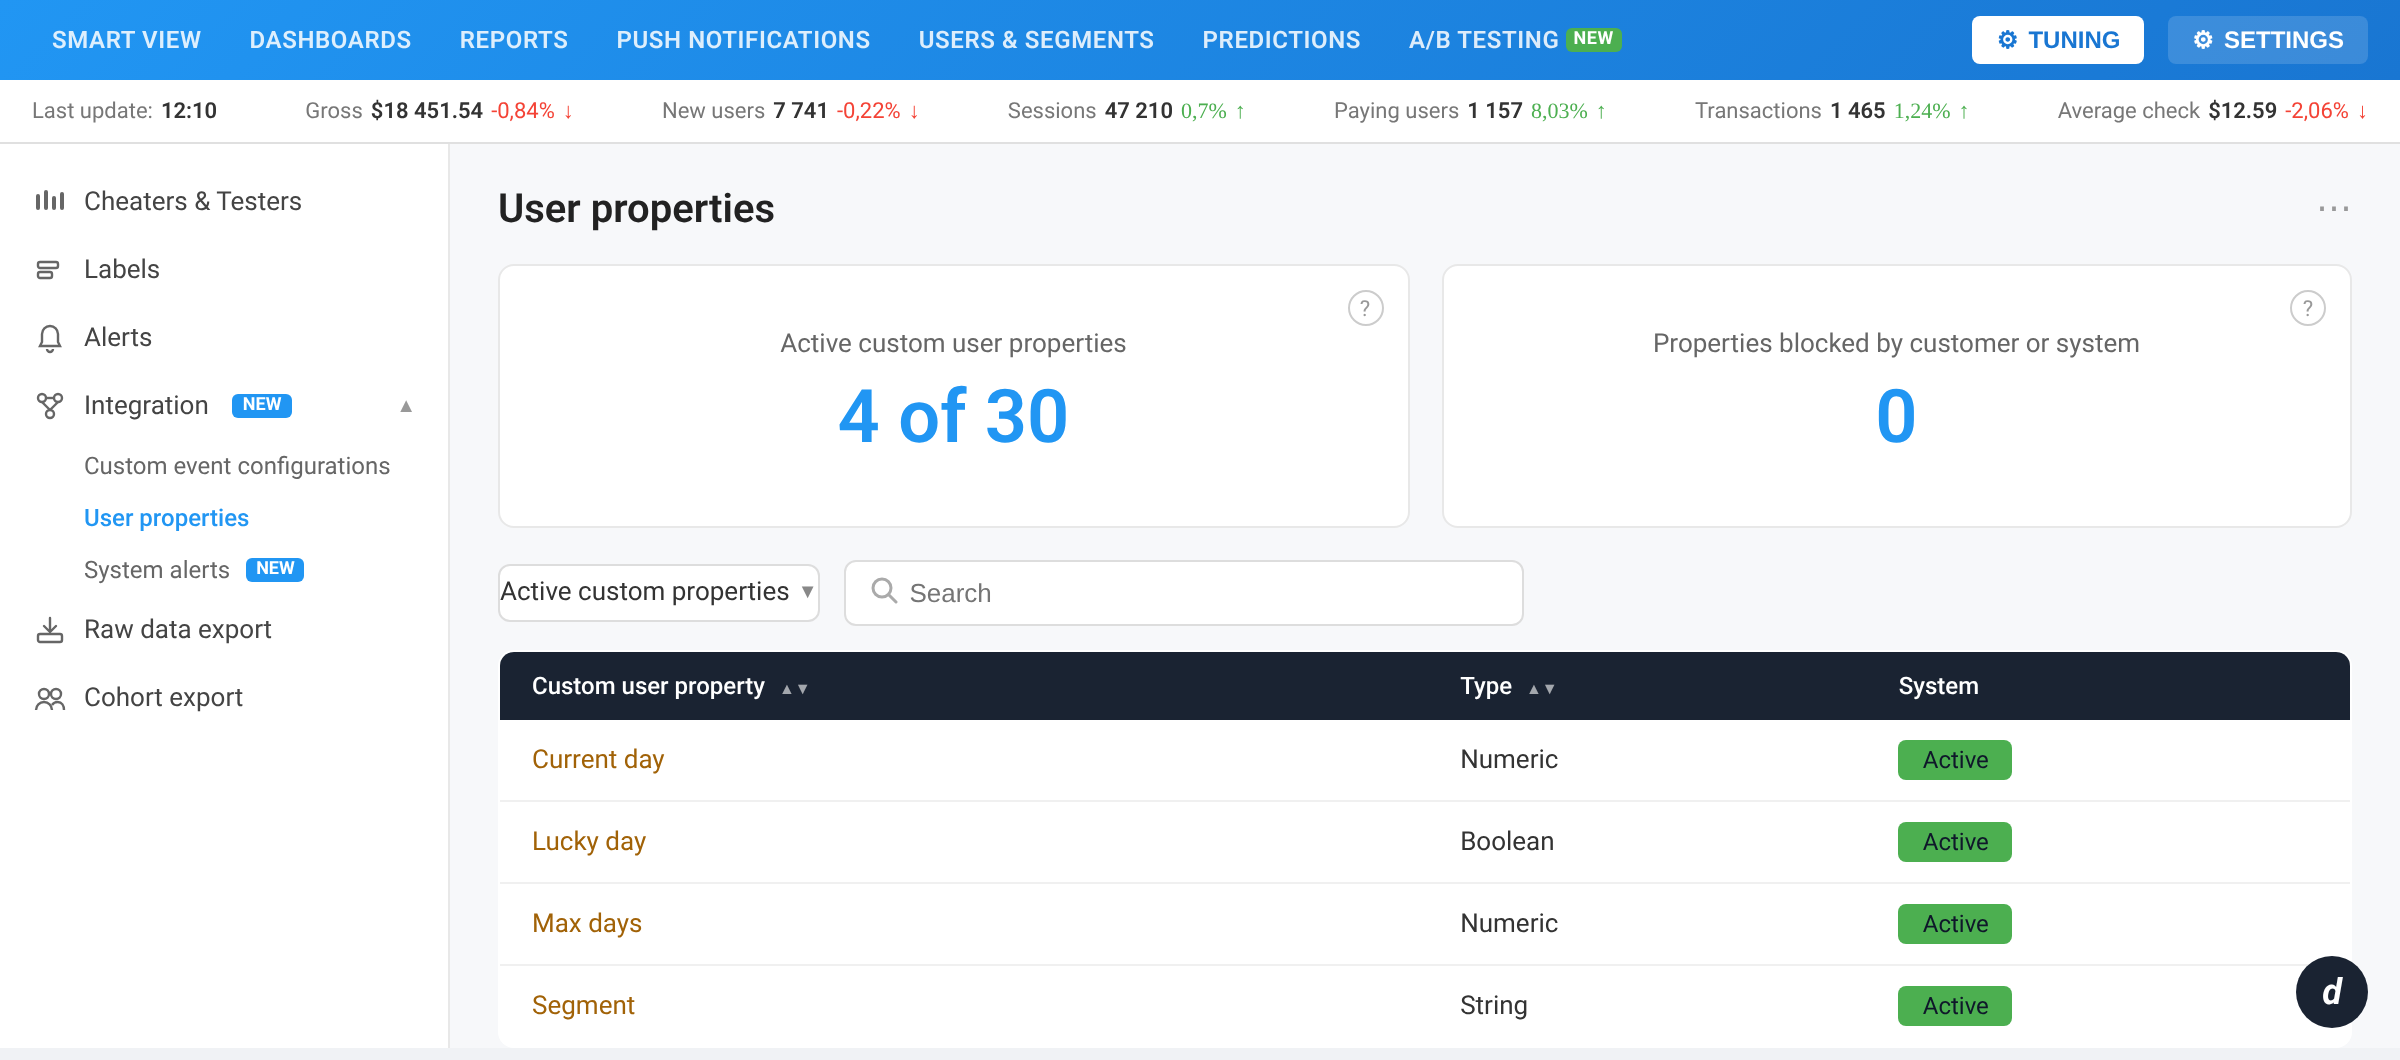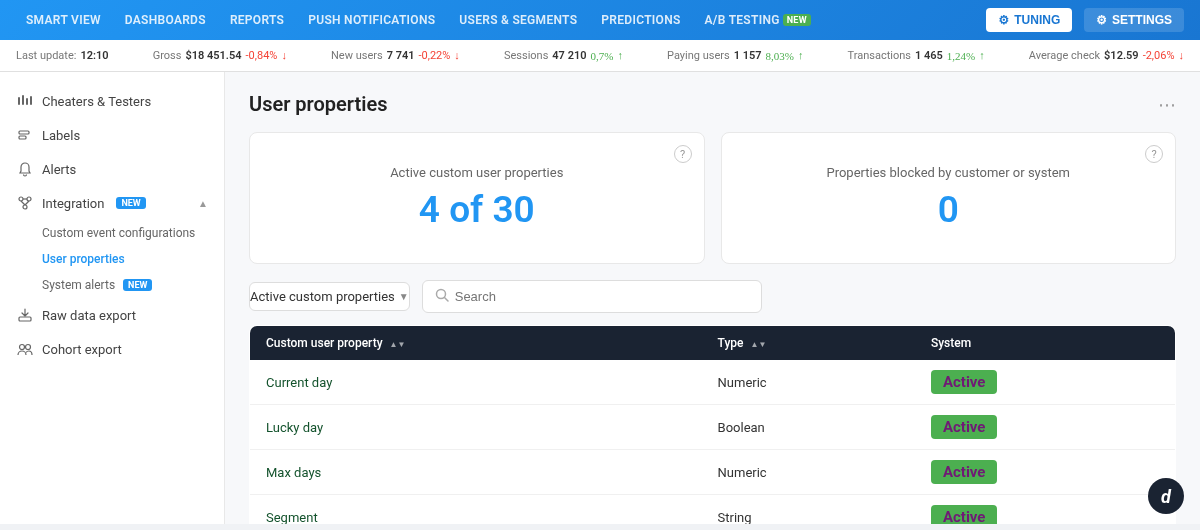--- a/index.html
+++ b/index.html
@@ -223,28 +223,28 @@
       padding: 10px 16px;
       font-size: 12px;
       font-weight: 500;
       text-align: left;
       white-space: nowrap;
     }
     .data-table thead th .sort-arrows { display: inline-flex; flex-direction: column; margin-left: 4px; line-height: 1; font-size: 8px; color: rgba(255,255,255,0.6); }
     .data-table tbody tr { border-bottom: 1px solid #f0f0f0; }
     .data-table tbody tr:last-child { border-bottom: none; }
     .data-table tbody td { padding: 10px 16px; font-size: 13px; color: #333; }
-    .data-table tbody td.link { color: #14532d; cursor: pointer; }
+    .data-table tbody td.link { color: #a16207; cursor: pointer; }
     .status-badge {
       display: inline-block;
       padding: 3px 12px;
       border-radius: 4px;
-      font-size: 15px;
-      font-weight: 700;
-      color: #701a75;
+      font-size: 12px;
+      font-weight: 400;
+      color: #0f172a;
     }
     .status-badge.active { background: #4CAF50; }
 
     
     .d-logo {
       position: fixed;
       bottom: 16px;
       right: 16px;
       width: 36px;
       height: 36px;

